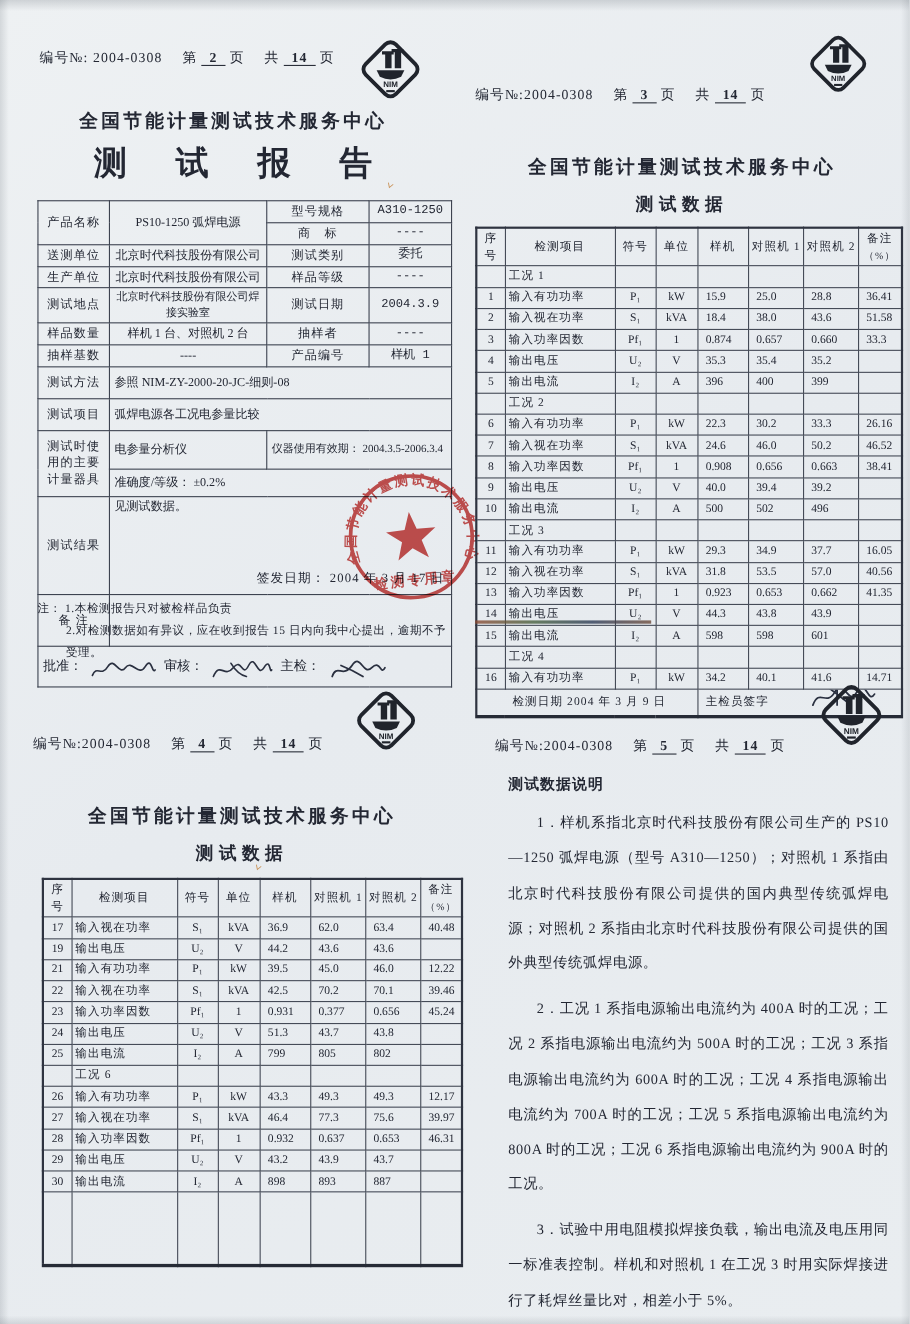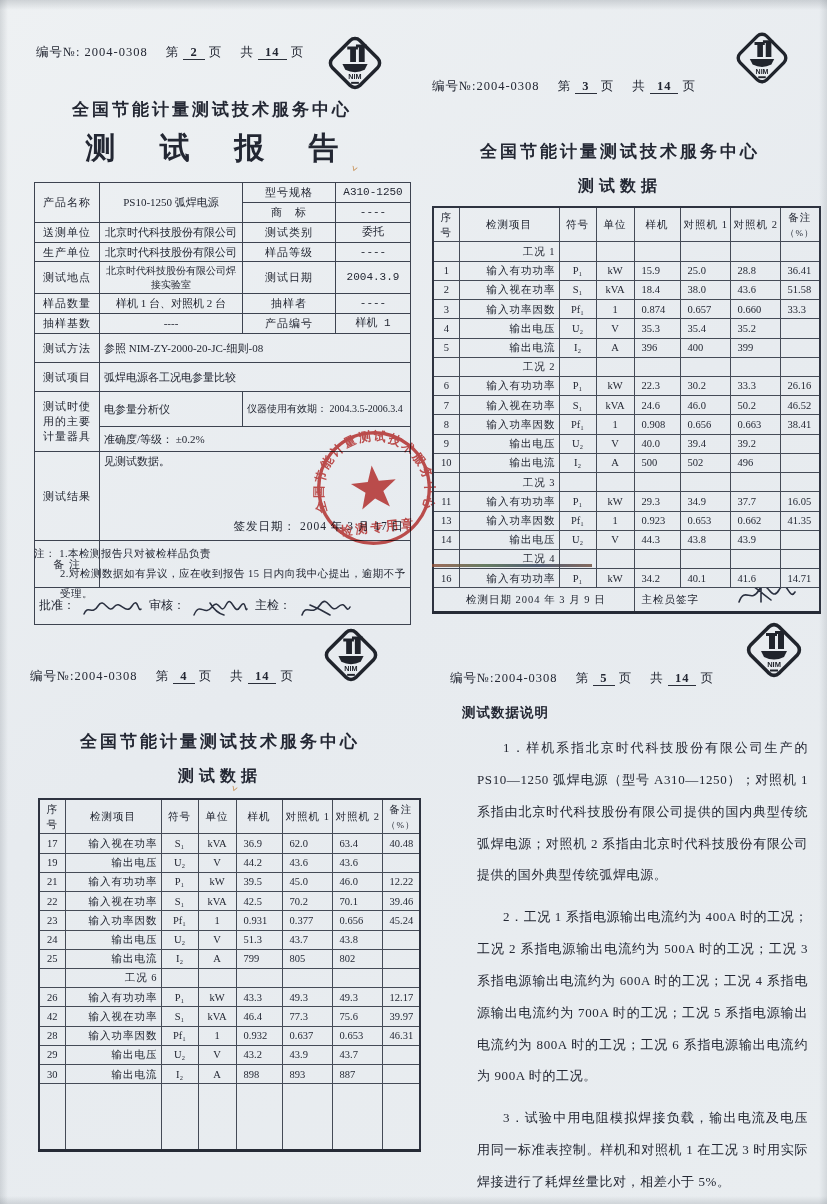--- a/index.html
+++ b/index.html
@@ -47,34 +47,34 @@
   .notes{font-size:10.5px;margin-top:0;line-height:1.9;letter-spacing:.5px;}
   .notes .n2{margin-left:26px;}
 
   
   .data-table{font-size:10.5px;table-layout:fixed;}
   .data-table td,.data-table th{border:1px solid #454b57;padding:1.5px 3px;line-height:1.45;
     overflow:hidden;white-space:nowrap;}
   .data-table{border:2px solid #2e3340;border-bottom:3px solid #262b36;}
   .data-table th{font-weight:normal;text-align:center;letter-spacing:1px;}
   .data-table td.num{text-align:left;padding-left:7px;}
-  .data-table td.item{text-align:right;letter-spacing:1px;}
+  .data-table td.item{text-align:left;letter-spacing:1px;}
   .data-table td:first-child{text-align:center;}
   .data-table td:nth-child(3),.data-table td:nth-child(4){text-align:center;}
   .data-table tr.spacer-row td{height:62px;}
   .data-table tfoot td{height:20px;font-size:10.5px;letter-spacing:1px;padding-left:7px;position:relative;}
   .w-no{width:26px;}.w-item{width:100px;}.w-sym{width:37px;}.w-unit{width:38px;}
   .w-s{width:46px;}.w-r1{width:50px;}.w-r2{width:50px;}.w-note{width:40px;}
   .hdr-two{line-height:1.25;}
   .foot-sig{position:absolute;right:18px;top:-8px;}
 
   
   .exp-heading{font-weight:bold;font-size:13.5px;letter-spacing:1px;
     font-family:"Liberation Sans","DejaVu Sans",sans-serif;}
-  .exp-p{font-size:13px;line-height:2.45;text-align:justify;margin:10px 0 0 15px;
+  .exp-p{font-size:13px;line-height:2.45;text-align:justify;margin:10px 0 0 0;
     text-indent:2em;letter-spacing:.6px;}
 
   .artifact-strip{position:absolute;height:3px;
     background:linear-gradient(90deg,#8a4a33,#46603f,#2c3a55,#6b4a3a);opacity:.8;}
   .scan-mark{position:absolute;color:#c07a30;font-size:13px;transform:rotate(20deg);opacity:.8;}
   .edge-shade{position:absolute;pointer-events:none;}
 </style>
 </head>
 <body>
 
@@ -385,37 +385,57 @@
             <td>11</td>
             <td class="item">输入有功功率</td>
             <td>P₁</td>
             <td>kW</td>
             <td class="num">29.3</td>
             <td class="num">34.9</td>
             <td class="num">37.7</td>
             <td class="num">16.05</td>
           </tr>
           <tr>
+            <td>12</td>
+            <td class="item">输入视在功率</td>
+            <td>S₁</td>
+            <td>kVA</td>
+            <td class="num">31.8</td>
+            <td class="num">53.5</td>
+            <td class="num">57.0</td>
+            <td class="num">40.56</td>
+          </tr>
+          <tr>
             <td>13</td>
             <td class="item">输入功率因数</td>
             <td>Pf₁</td>
             <td>1</td>
             <td class="num">0.923</td>
             <td class="num">0.653</td>
             <td class="num">0.662</td>
             <td class="num">41.35</td>
           </tr>
           <tr>
             <td>14</td>
             <td class="item">输出电压</td>
             <td>U₂</td>
             <td>V</td>
             <td class="num">44.3</td>
             <td class="num">43.8</td>
             <td class="num">43.9</td>
+            <td class="num"></td>
+          </tr>
+          <tr>
+            <td>15</td>
+            <td class="item">输出电流</td>
+            <td>I₂</td>
+            <td>A</td>
+            <td class="num">598</td>
+            <td class="num">598</td>
+            <td class="num">601</td>
             <td class="num"></td>
           </tr>
           <tr>
             <td></td>
             <td class="item">工况 4</td>
             <td></td>
             <td></td>
             <td class="num"></td>
             <td class="num"></td>
             <td class="num"></td>
@@ -576,21 +596,21 @@
             <td>26</td>
             <td class="item">输入有功功率</td>
             <td>P₁</td>
             <td>kW</td>
             <td class="num">43.3</td>
             <td class="num">49.3</td>
             <td class="num">49.3</td>
             <td class="num">12.17</td>
           </tr>
           <tr>
-            <td>42</td>
+            <td>27</td>
             <td class="item">输入视在功率</td>
             <td>S₁</td>
             <td>kVA</td>
             <td class="num">46.4</td>
             <td class="num">77.3</td>
             <td class="num">75.6</td>
             <td class="num">39.97</td>
           </tr>
           <tr>
             <td>28</td>

